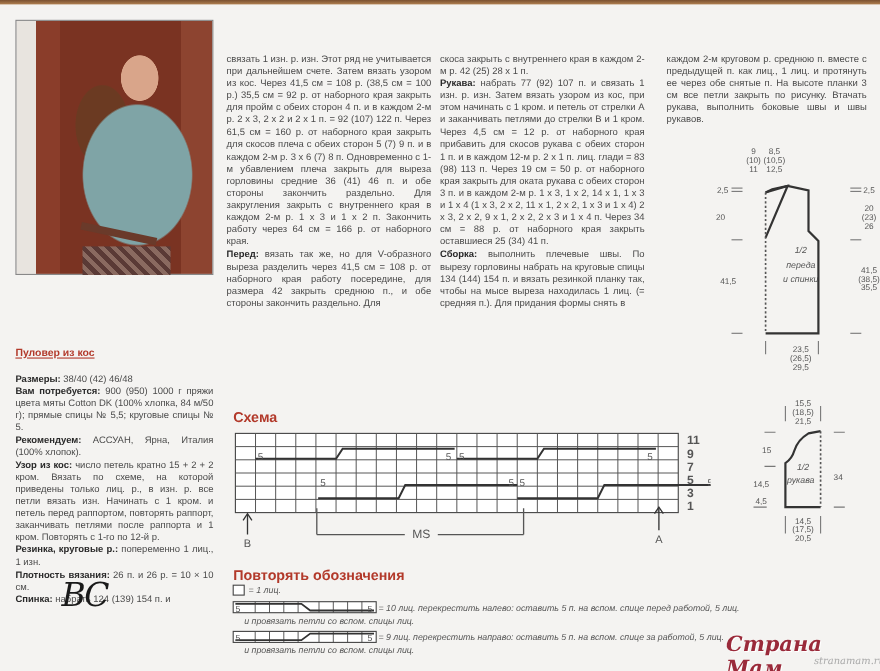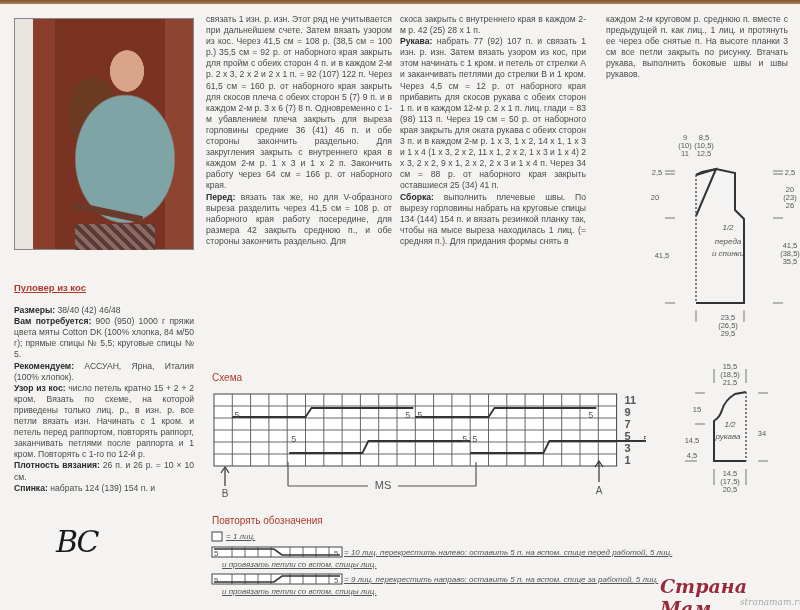--- a/index.html
+++ b/index.html
@@ -26,31 +26,31 @@
   .photo .belt {
     position: absolute; left: 58px; top: 190px; width: 70px; height: 7px;
     background: #6a3a2a; transform: rotate(12deg);
   }
   .photo .skirt {
     position: absolute; left: 60px; top: 205px; width: 80px; height: 26px;
     background: repeating-linear-gradient(45deg, #5a3a36 0 4px, #8a6a60 4px 8px);
   }
   .col {
     position: absolute; font-size: 8.6px; line-height: 11.1px;
-    text-align: justify; color: #4a4a4a;
+    text-align: justify; color: #4a4a4a; margin-top: 34px;
   }
   .col p { margin: 0; }
   .col b { color: #2a2a2a; }
   .title-red {
     color: #b2392a; font-weight: bold; font-size: 9.5px; text-decoration: underline;
   }
   .diag { position: absolute; }
   .diag text { font-family: "Liberation Sans", sans-serif; fill: #555; }
-  .section-label { position: absolute; color: #b2392a; font-weight: normal; font-size: 10px; }
-  .legend-row { position: absolute; font-size: 8px; font-style: italic; color: #555; white-space: nowrap; text-decoration: underline; }
+  .section-label { position: absolute; color: #b2392a; font-weight: bold; font-size: 13px; }
+  .legend-row { position: absolute; font-size: 8px; font-style: italic; color: #555; white-space: nowrap; }
   .watermark-bc {
     position: absolute; left: 56px; top: 524px; font-family: "DejaVu Serif", serif;
     font-style: italic; font-weight: normal; font-size: 30px; color: #1a1a1a; letter-spacing: -2px;
   }
   .watermark-site {
     position: absolute; left: 660px; top: 575px; font-family: "DejaVu Serif", serif;
     font-style: italic; font-weight: bold; font-size: 19px; color: #9a2a3a;
     text-shadow: 1px 1px 0 #fff;
   }
   .watermark-sub {
@@ -68,20 +68,21 @@
   <div class="skirt"></div>
 </div>
 
 <div class="col" style="left:14px; top:282px; width:180px;">
   <p class="title-red" style="margin-bottom:12px;">Пуловер из кос</p>
   <div id="c1">
       <p><b>Размеры:</b><span> 38/40 (42) 46/48</span></p>
       <p><b>Вам потребуется:</b><span> 900 (950) 1000 г пряжи цвета мяты Cotton DK (100% хлопка, 84 м/50 г); прямые спицы № 5,5; круговые спицы № 5.</span></p>
       <p><b>Рекомендуем:</b><span> АССУАН, Ярна, Италия (100% хлопок).</span></p>
       <p><b>Узор из кос:</b><span> число петель кратно 15 + 2 + 2 кром. Вязать по схеме, на которой приведены только лиц. р., в изн. р. все петли вязать изн. Начинать с 1 кром. и петель перед раппортом, повторять раппорт, заканчивать петлями после раппорта и 1 кром. Повторять с 1-го по 12-й р.</span></p>
+      <p><b>Резинка, круговые р.:</b><span> попеременно 1 лиц., 1 изн.</span></p>
       <p><b>Плотность вязания:</b><span> 26 п. и 26 р. = 10 × 10 см.</span></p>
       <p><b>Спинка:</b><span> набрать 124 (139) 154 п. и</span></p>
     </div>
 </div>
 
 <div class="col" style="left:206px; top:14px; width:186px;">
   <div id="c2">
       <p><span>связать 1 изн. р. изн. Этот ряд не учитывается при дальнейшем счете. Затем вязать узором из кос. Через 41,5 см = 108 р. (38,5 см = 100 р.) 35,5 см = 92 р. от наборного края закрыть для пройм с обеих сторон 4 п. и в каждом 2-м р. 2 х 3, 2 х 2 и 2 х 1 п. = 92 (107) 122 п. Через 61,5 см = 160 р. от наборного края закрыть для скосов плеча с обеих сторон 5 (7) 9 п. и в каждом 2-м р. 3 х 6 (7) 8 п. Одновременно с 1-м убавлением плеча закрыть для выреза горловины средние 36 (41) 46 п. и обе стороны закончить раздельно. Для закругления закрыть с внутреннего края в каждом 2-м р. 1 х 3 и 1 х 2 п. Закончить работу через 64 см = 166 р. от наборного края.</span></p>
       <p><b>Перед:</b><span> вязать так же, но для V-образного выреза разделить через 41,5 см = 108 р. от наборного края работу посередине, для размера 42 закрыть среднюю п., и обе стороны закончить раздельно. Для</span></p>
     </div>

